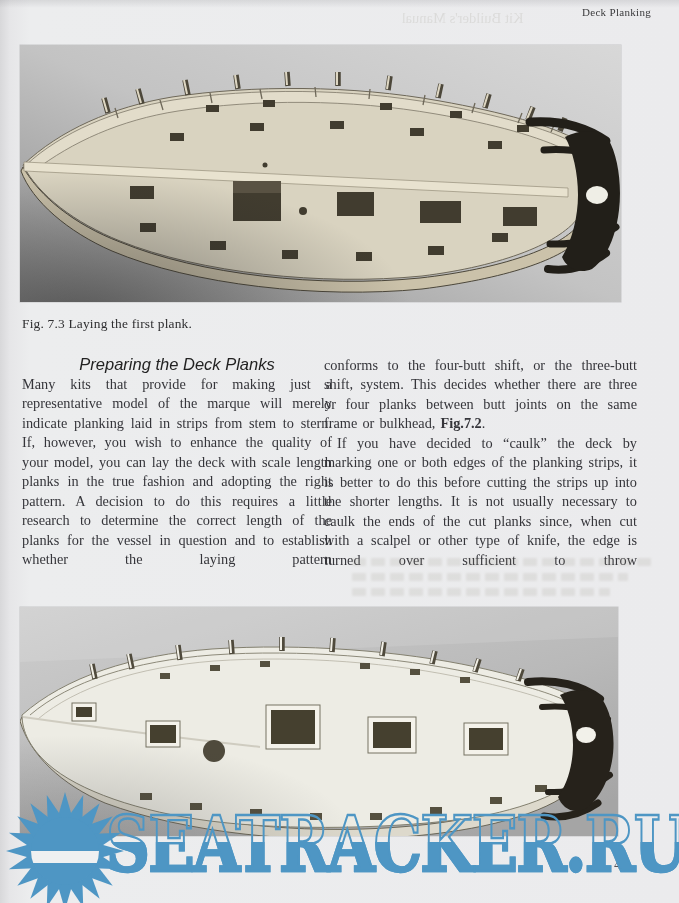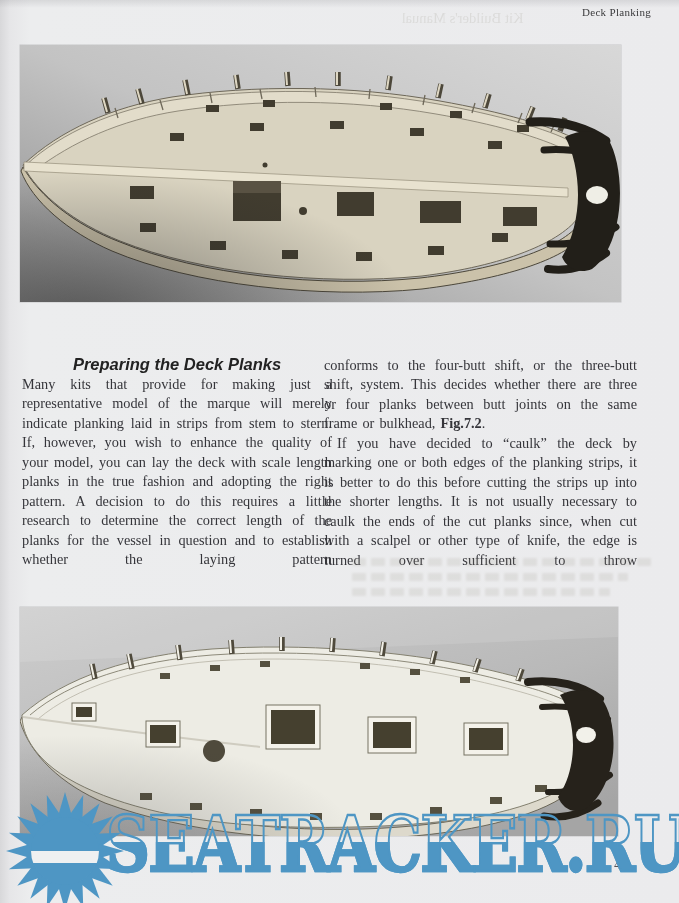--- a/index.html
+++ b/index.html
@@ -34,21 +34,21 @@
   .photo svg{ display:block; width:100%; height:100%; }
   .photo1{ left:20px; top:45px; width:601px; height:257px; }
   .photo2{ left:20px; top:607px; width:598px; height:229px; }
 
   .caption{ position:absolute; left:22px; font-size:13.4px; color:#2e2e30; letter-spacing:.2px; }
   .caption1{ top:316px; }
   .caption2{ top:577px; }
 
   .section-heading{
     position:absolute; left:22px; top:355px; width:310px; text-align:center;
-    font-family:"Liberation Sans", sans-serif; font-weight:bold; font-style:italic;
+    font-family:"Liberation Sans", sans-serif; font-weight:normal; font-style:italic;
     font-size:16.5px; color:#222;
   }
 
   .col{ position:absolute; font-size:14.3px; line-height:19.45px; color:#35353a;
         text-align:justify; word-spacing:1.5px; }
   .col-left{ left:22px; top:375px; width:310px; }
   .col-right{ left:324px; top:356px; width:313px; }
   .col p.cont{ text-align-last:justify; }
   .col p.indent{ text-indent:13px; }
   .bold{ font-weight:bold; }
@@ -137,20 +137,21 @@
         <path d="M592,118 C574,108 552,103 524,105" stroke-width="7"></path>
         <path d="M596,182 C578,194 556,200 530,199" stroke-width="7"></path>
         <path d="M586,208 C570,220 550,227 528,224" stroke-width="8"></path>
       </g>
       <path d="M545,92 C560,84 578,84 588,94 C598,110 602,140 599,165 C596,192 586,214 572,224 C558,230 546,222 542,212 C552,196 558,172 558,150 C558,128 553,106 545,92 Z" fill="#221f19"></path>
       <ellipse cx="577" cy="150" rx="11" ry="9" fill="#efeee6"></ellipse>
       <rect width="601" height="257" fill="url(#p1vig)"></rect>
     </svg>
   </div>
 
+  <div class="caption caption1">Fig. 7.3 Laying the first plank.</div>
 
   <div class="section-heading">Preparing the Deck Planks</div>
 
   <div class="col col-left">
     <p class="cont">Many kits that provide for making just a representative model of the marque will merely indicate planking laid in strips from stem to stern. If, however, you wish to enhance the quality of your model, you can lay the deck with scale length planks in the true fashion and adopting the right pattern. A decision to do this requires a little research to determine the correct length of the planks for the vessel in question and to establish whether the laying pattern</p>
   </div>
 
   <div class="col col-right">
     <p><span>conforms to the four-butt shift, or the three-butt shift, system. This decides whether there are three or four planks between butt joints on the same frame or bulkhead, </span><span class="bold">Fig.7.2</span><span>.</span></p>
     <p class="cont indent">If you have decided to “caulk” the deck by marking one or both edges of the planking strips, it is better to do this before cutting the strips up into the shorter lengths. It is not usually necessary to caulk the ends of the cut planks since, when cut with a scalpel or other type of knife, the edge is turned over sufficient to throw</p>

